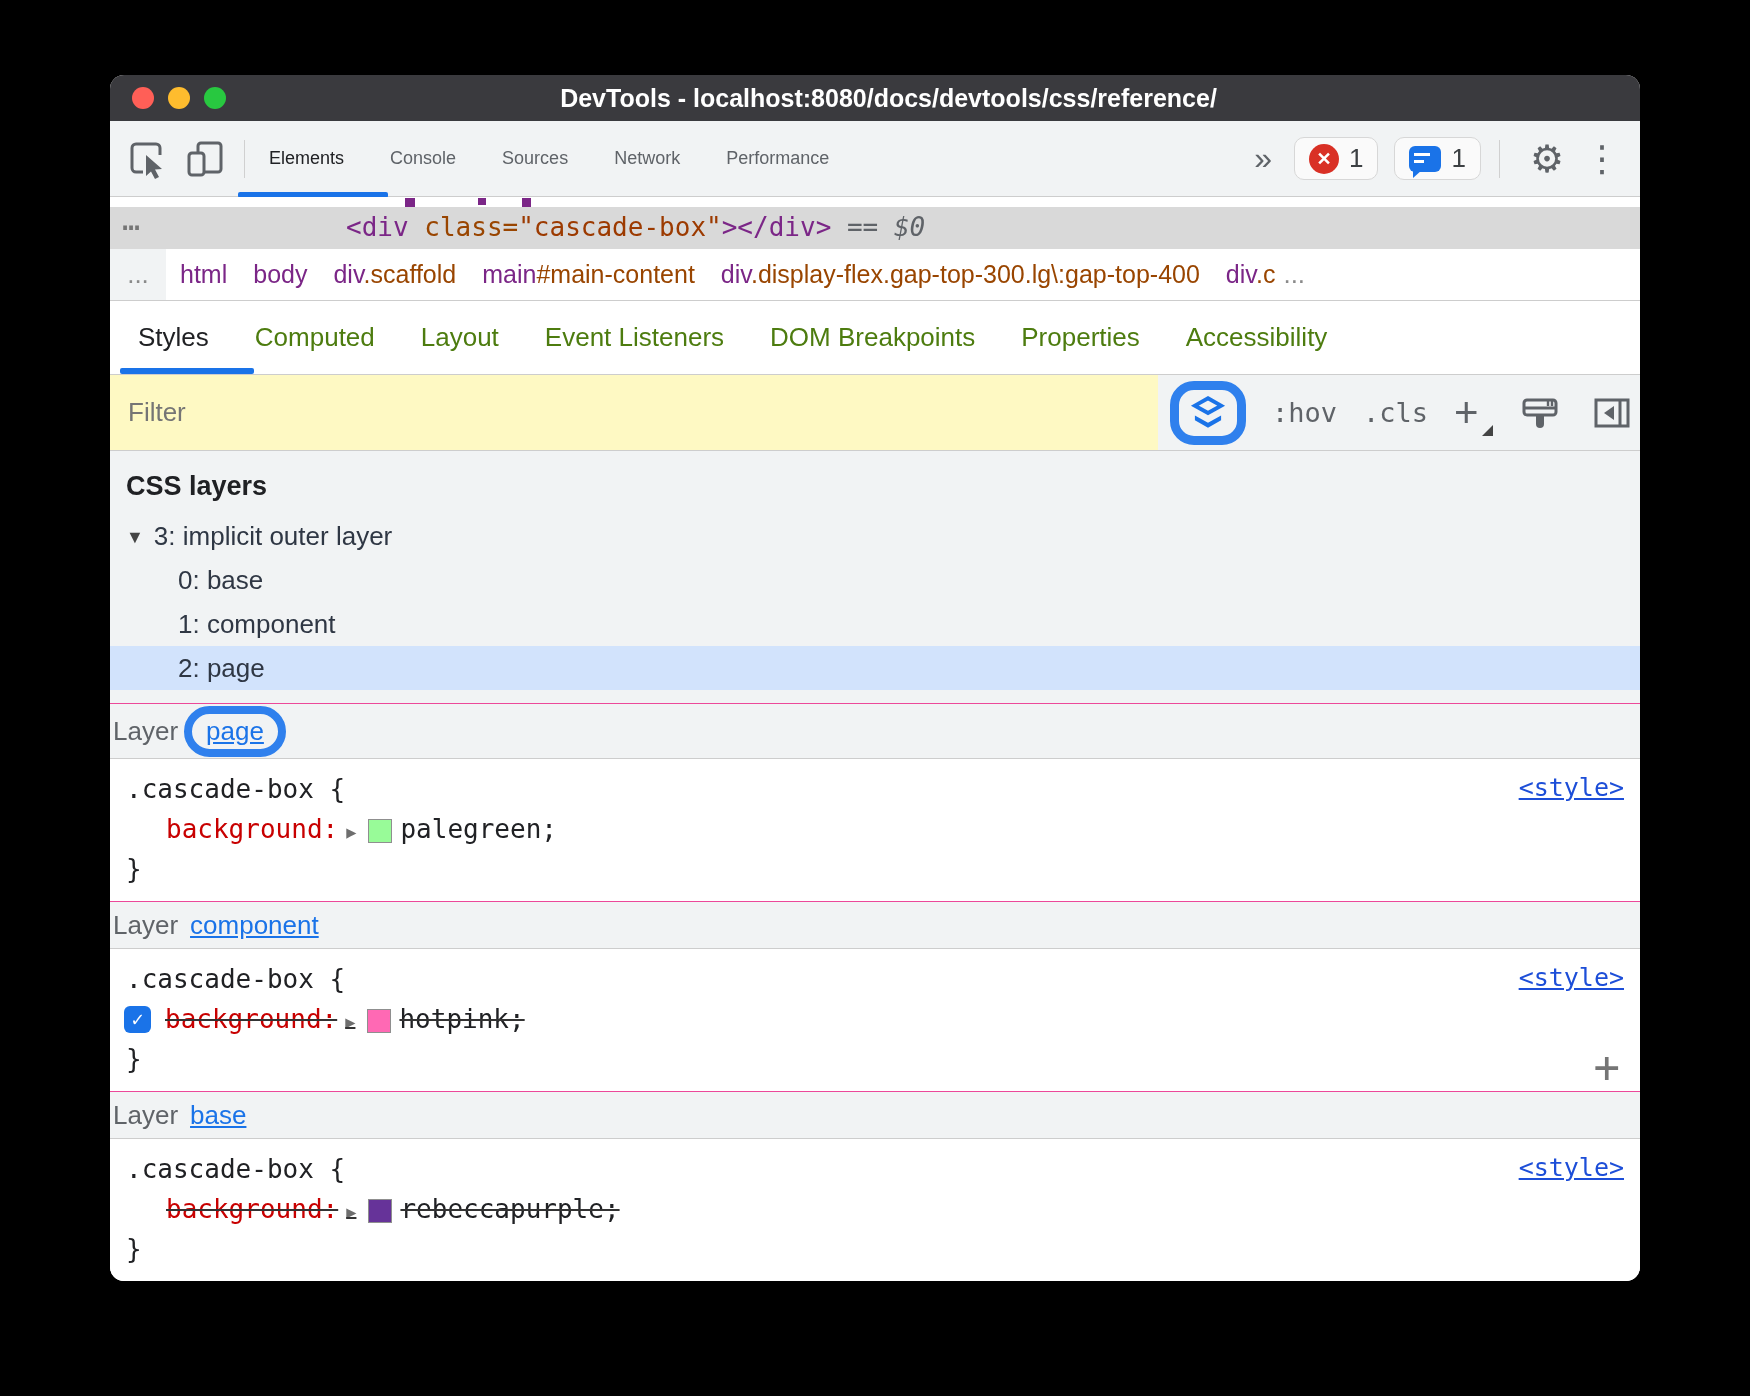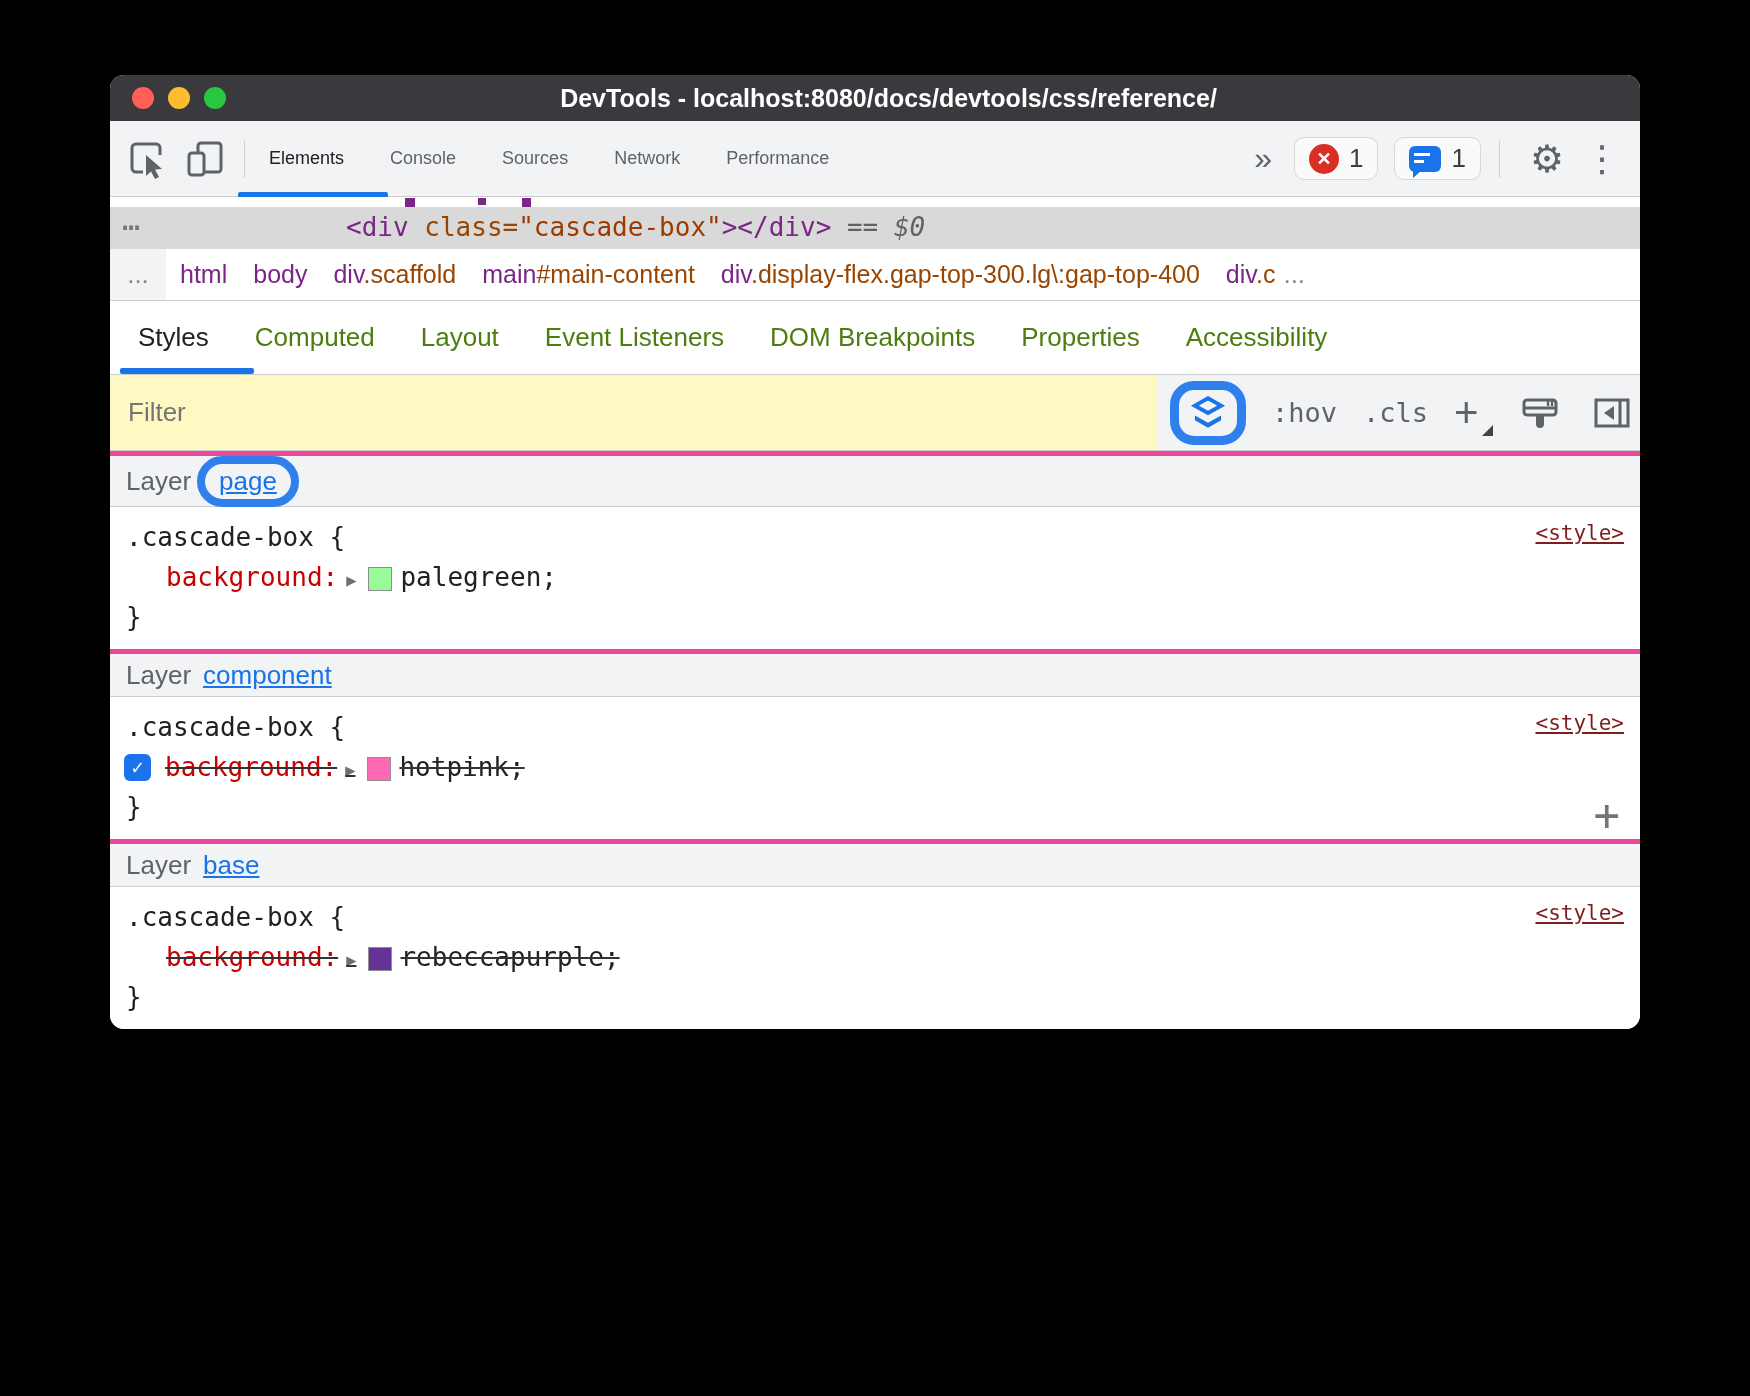--- a/index.html
+++ b/index.html
@@ -63,30 +63,30 @@
   .f-svg { width:46px; height:46px; cursor:pointer; }
   
   .layers-panel { height:252px; background:#f1f3f4; padding-top:16px; }
   .lp-title { font-size:27px; font-weight:bold; color:#202124; margin:4px 0 12px 16px; }
   .lp-row { height:44px; line-height:44px; font-size:26px; color:#2f3744; cursor:pointer; white-space:nowrap; }
   .lp-root { padding-left:16px; }
   .lp-root .tri { font-size:18px; margin-right:10px; color:#444; display:inline-block; vertical-align:2px; }
   .lp-child { padding-left:68px; }
   .lp-child.selected { background:#d2e3fc; }
   
-  .layer-header { background:#f1f3f4; border-top:5px solid #ec4899; border-bottom:1px solid #cdcdcd; display:flex; align-items:center; padding-left:16px; font-size:26px; }
+  .layer-header { background:#f1f3f4; border-top:1px solid #ec4899; border-bottom:1px solid #cdcdcd; display:flex; align-items:center; padding-left:3px; font-size:26px; }
   .layer-header.h1 { height:56px; }
   .layer-header.h2 { height:48px; }
   .lh-label { color:#5f6368; margin-right:12px; }
   .lh-link { color:#1a73e8; text-decoration:underline; cursor:pointer; }
   .link-ring { border:8px solid #2f80ed; border-radius:26px; padding:2px 14px; margin:-14px 0 -14px -6px; position:relative; background:transparent; }
   .rule { background:#fff; position:relative; padding:10px 0 12px; font-family:"DejaVu Sans Mono",monospace; font-size:26px; color:#202124; }
   .rline { height:40px; display:flex; align-items:center; padding-left:16px; white-space:pre; }
   .rline.indent { padding-left:56px; }
-  .style-link { position:absolute; right:16px; top:14px; font-size:21px; color:#7f1d1d; text-decoration:underline; cursor:pointer; }
+  .style-link { position:absolute; right:16px; top:14px; font-size:25px; color:#1d4ed8; text-decoration:underline; cursor:pointer; }
   .prop { color:#c80000; cursor:text; }
   .exp-arrow { color:#6e6e6e; font-size:17px; margin:0 12px 0 8px; cursor:pointer; }
   .swatch { width:24px; height:24px; display:inline-block; border:1px solid #8f8f8f; margin-right:8px; vertical-align:middle; cursor:pointer; flex:none; }
   .val { color:#202124; cursor:text; }
   .decl-group { display:inline; color:#333; }
   .decl-group.struck { text-decoration:line-through; }
   .checkbox { width:27px; height:27px; background:#1a73e8; border-radius:6px; color:#fff; font-size:20px; font-weight:bold; display:inline-flex; align-items:center; justify-content:center; margin-right:14px; cursor:pointer; flex:none; }
   .add-rule { position:absolute; right:20px; bottom:2px; font-size:44px; color:#757575; cursor:pointer; line-height:1; }
 </style>
 </head>
@@ -191,20 +191,27 @@
         <path d="M19 25 h8 v9 a4 4 0 0 1 -8 0 Z" fill="#5f6368"></path>
       </svg>
       <svg class="f-svg" viewBox="0 0 46 46">
         <rect x="7" y="10" width="32" height="26" fill="none" stroke="#5f6368" stroke-width="3"></rect>
         <path d="M31 10 v26" stroke="#5f6368" stroke-width="3"></path>
         <path d="M25 16 L25 30 L15 23 Z" fill="#5f6368"></path>
       </svg>
     </div>
   </div>
 
+  <div class="layers-panel">
+    <div class="lp-title">CSS layers</div>
+    <div class="lp-row lp-root"><span class="tri">▼</span><span>3: implicit outer layer</span></div>
+    <div class="lp-row lp-child">0: base</div>
+    <div class="lp-row lp-child">1: component</div>
+    <div class="lp-row lp-child selected">2: page</div>
+  </div>
 
   <div class="layer-header h1">
     <span class="lh-label">Layer</span>
     <span class="link-ring"><span class="lh-link">page</span></span>
   </div>
   <div class="rule">
     <div class="style-link">&lt;style&gt;</div>
     <div class="rline"><span>.cascade-box {</span></div>
     <div class="rline indent">
       <span class="decl-group"><span class="prop">background:</span><span class="exp-arrow">▶</span><span class="swatch" style="background: rgb(152, 251, 152);"></span><span class="val">palegreen;</span></span>

